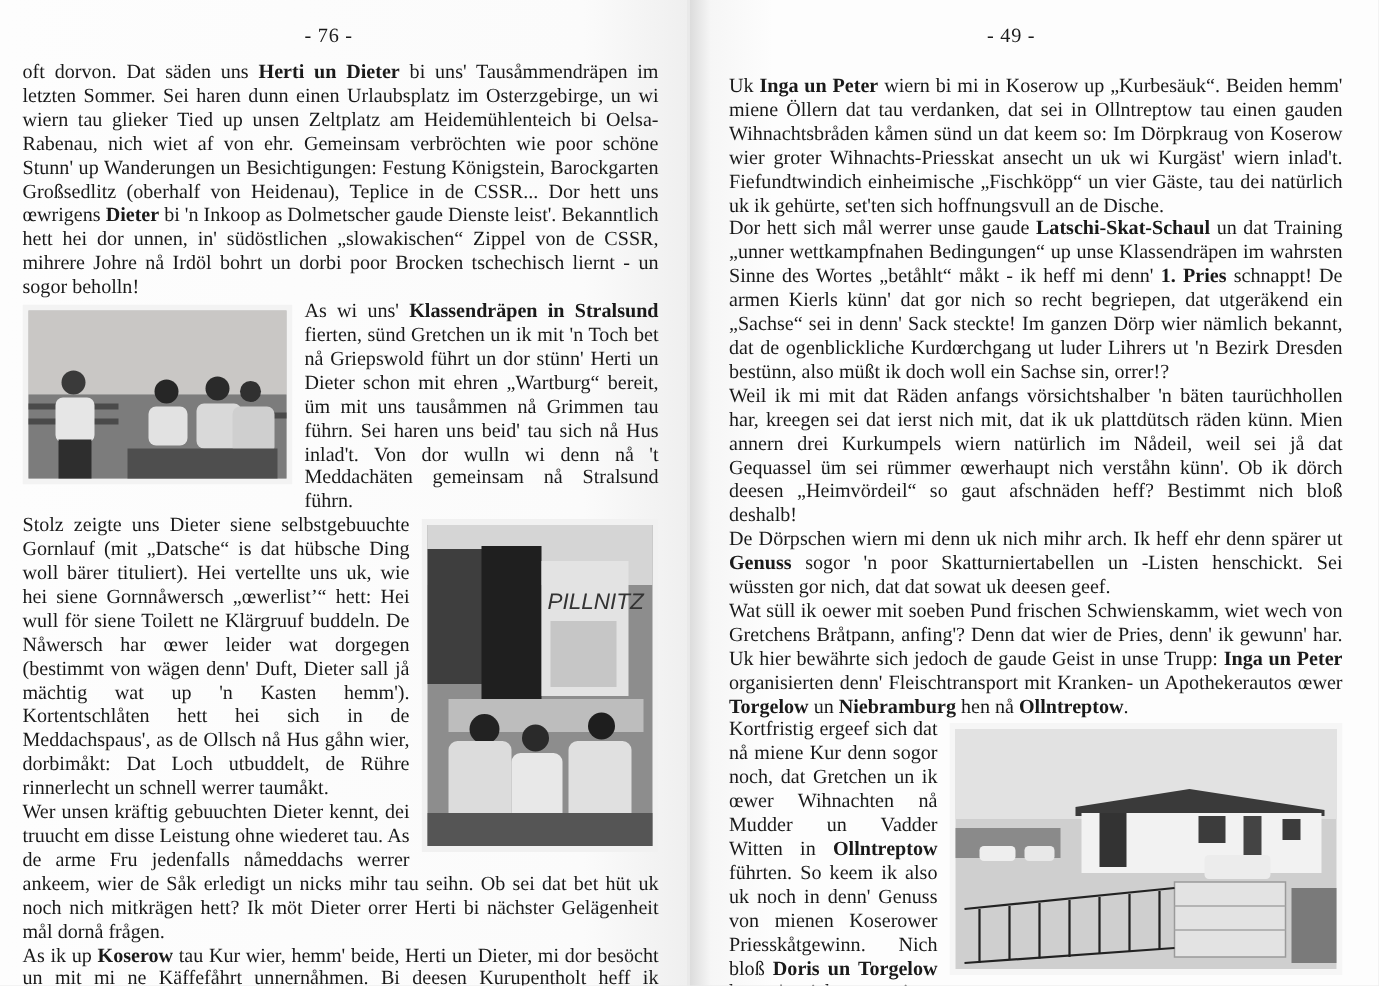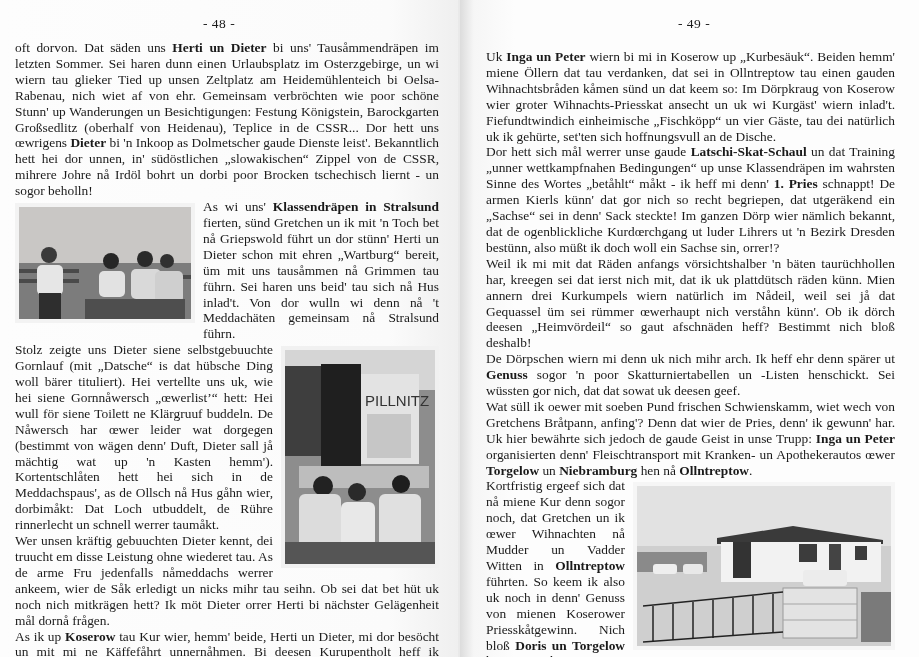--- a/index.html
+++ b/index.html
@@ -3,39 +3,39 @@
 <meta charset="utf-8">
 <style>
   html, body { margin:0; padding:0; }
   body { width:919px; height:657px; overflow:hidden; background:#e9e9e9; position:relative;
          font-family:"Liberation Serif", serif; color:#1a1a1a; }
   .page { position:absolute; top:0; height:657px; background:#fbfbfb; overflow:hidden; }
   #page-left { left:0; width:458px; background:linear-gradient(to right,#fdfdfd 0%,#fbfbfb 85%,#efefef 100%); }
   #page-right { left:460px; width:459px; background:linear-gradient(to right,#dcdcdc 0%,#f6f6f6 3%,#fdfdfd 12%,#fdfdfd 100%); }
   .pnum { position:absolute; top:16px; font-size:13.5px; letter-spacing:0.5px; }
   #page-left .pnum { left:203px; }
-  #page-right .pnum { left:218px; }
+  #page-right .pnum { left:198px; }
   .text { position:absolute; font-size:13.4px; line-height:15.9px; text-align:justify; }
   #page-left .text { left:15px; top:40px; width:424px; }
   #page-right .text { left:26px; top:49px; width:409px; }
   .text p { margin:0; }
   .text b { font-weight:bold; }
   .photo { border:0; display:block; }
   .fl { float:left; margin:4px 8px 4px 0; }
   .fr { float:right; margin:4px 0 4px 8px; }
   .ph1 { width:180px; height:120px; }
-  .ph2 { width:158px; height:222px; }
+  .ph2 { width:158px; height:222px;font-style:italic; }
   .ph3 { width:262px; height:168px; }
   svg { display:block; }
 </style>
 </head>
 <body>
 
 <div class="page" id="page-left">
-  <div class="pnum">- 48 -</div>
+  <div class="pnum">- 76 -</div>
   <div class="text">
     <p><span>oft dorvon. Dat säden uns </span><b>Herti un Dieter</b><span> bi uns' Tausåmmendräpen im letzten Sommer. Sei haren dunn einen Urlaubsplatz im Osterzgebirge, un wi wiern tau glieker Tied up unsen Zeltplatz am Heidemühlenteich bi Oelsa-Rabenau, nich wiet af von ehr. Gemeinsam verbröchten wie poor schöne Stunn' up Wanderungen un Besichtigungen: Festung Königstein, Barockgarten Großsedlitz (oberhalf von Heidenau), Teplice in de CSSR... Dor hett uns œwrigens </span><b>Dieter</b><span> bi 'n Inkoop  as Dolmetscher gaude Dienste leist'. Bekanntlich hett hei dor unnen, in' südöstlichen „slowakischen“ Zippel von de CSSR, mihrere Johre nå Irdöl bohrt un dorbi poor Brocken tschechisch liernt - un sogor beholln!</span></p>
 
     <p><span class="photo fl ph1">
         <svg width="180" height="120" viewBox="0 0 180 120">
           <rect width="180" height="120" fill="#f3f3f3"></rect>
           <rect x="4" y="4" width="172" height="112" fill="#b9b9b9"></rect>
           <rect x="4" y="4" width="172" height="56" fill="#c9c7c5"></rect>
           <rect x="4" y="60" width="172" height="56" fill="#7c7c7c"></rect>
           <rect x="4" y="66" width="60" height="4" fill="#4a4a4a"></rect>

